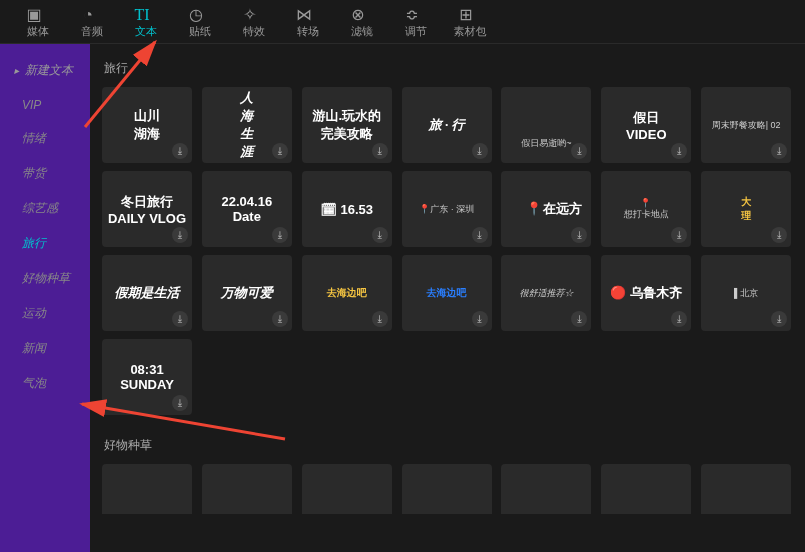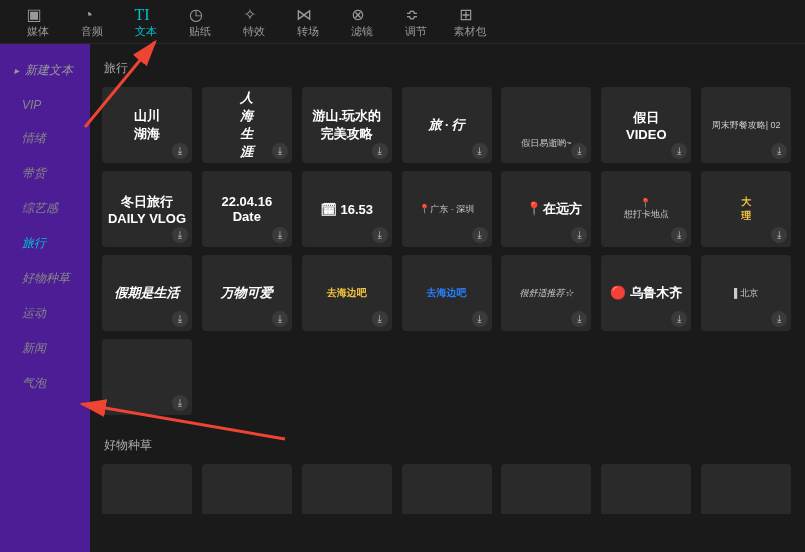--- a/index.html
+++ b/index.html
@@ -277,20 +277,21 @@
         </div>
         <div class="card">
           <span class="txt-white" style="white-space: pre-line;">🔴 乌鲁木齐</span>
           <div class="dl">⤓</div>
         </div>
         <div class="card">
           <span class="txt-small" style="white-space: pre-line;">▌北京</span>
           <div class="dl">⤓</div>
         </div>
         <div class="card">
+          <span class="txt-white" style="white-space: pre-line;">08:31 SUNDAY</span>
           <div class="dl">⤓</div>
         </div>
       </div>
       <div class="section-break"></div>
       <div class="section-title">好物种草</div>
       <div class="grid">
         <div class="card-placeholder"></div>
         <div class="card-placeholder"></div>
         <div class="card-placeholder"></div>
         <div class="card-placeholder"></div>

